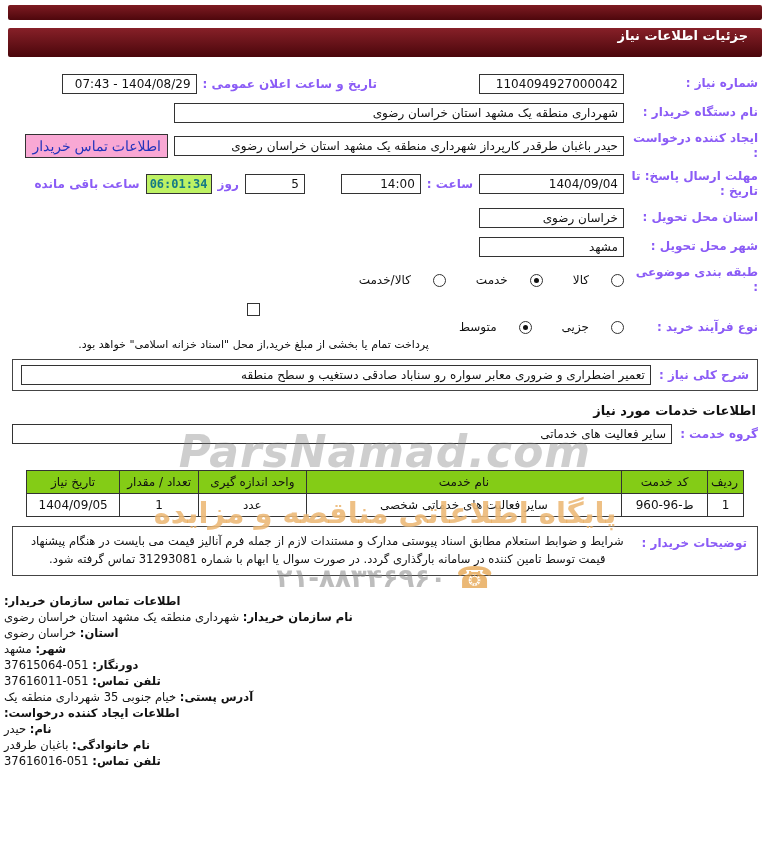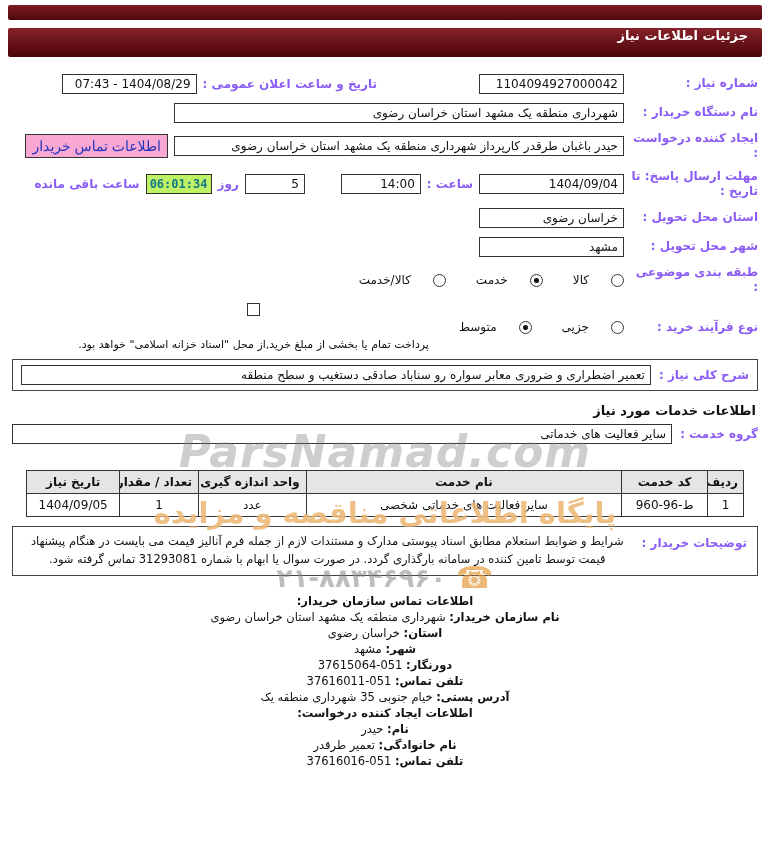--- a/index.html
+++ b/index.html
@@ -97,34 +97,34 @@
     border-collapse: collapse;
     table-layout: fixed;
   }
   table.svc th, table.svc td {
     border: 1px solid #333;
     padding: 4px 6px;
     text-align: center;
     font-size: 12px;
     overflow: hidden; white-space: nowrap;
   }
-  table.svc th { background: #e5e5e5; font-weight: bold; }
+  table.svc th { background: #84cc16; font-weight: normal; }
   .c-row { width: 5%; } .c-code { width: 12%; } .c-name { width: 44%; }
   .c-unit { width: 15%; } .c-qty { width: 11%; } .c-date { width: 13%; }
 
   .notesbox {
     margin: 9px 12px 0;
     border: 1px solid #444;
     padding: 6px 10px;
     display: flex; gap: 10px; align-items: flex-start;
   }
   .notesbox .lbl { flex-shrink: 0; padding-top: 3px; }
   .notes-text { flex: 1; text-align: center; font-size: 11.5px; line-height: 1.55; }
 
-  .contact { margin: 18px 4px 0; text-align: center; font-size: 11.5px; line-height: 1.22; }
+  .contact { margin: 18px 4px 0; text-align: left; font-size: 11.5px; line-height: 1.22; }
   .cline { margin-bottom: 2px; }
   .clabel { font-weight: bold; }
   .ctitle { font-weight: bold; margin-bottom: 2px; }
 
   .wm { position: absolute; left: 0; right: 0; text-align: center; pointer-events: none; z-index: 5; }
   .wm-brand {
     top: 426px;
     font-size: 44px; font-weight: bold; letter-spacing: 1px;
     color: rgba(125, 125, 125, 0.38);
     font-style: italic;
@@ -306,21 +306,21 @@
   </div>
 
   <div class="ctitle">اطلاعات ایجاد کننده درخواست:</div>
 
   <div class="cline">
     <span class="clabel">نام:</span>
     <span>حیدر</span>
   </div>
   <div class="cline">
     <span class="clabel">نام خانوادگی:</span>
-    <span>تعمیر طرقدر</span>
+    <span>باغبان طرقدر</span>
   </div>
   <div class="cline">
     <span class="clabel">تلفن تماس:</span>
     <span>051-37616016</span>
   </div>
 </div>
 
 <div class="wm wm-brand">ParsNamad.com</div>
 <div class="wm wm-tag">پایگاه اطلاعاتی مناقصه و مزایده</div>
 <div class="wm wm-phone">

